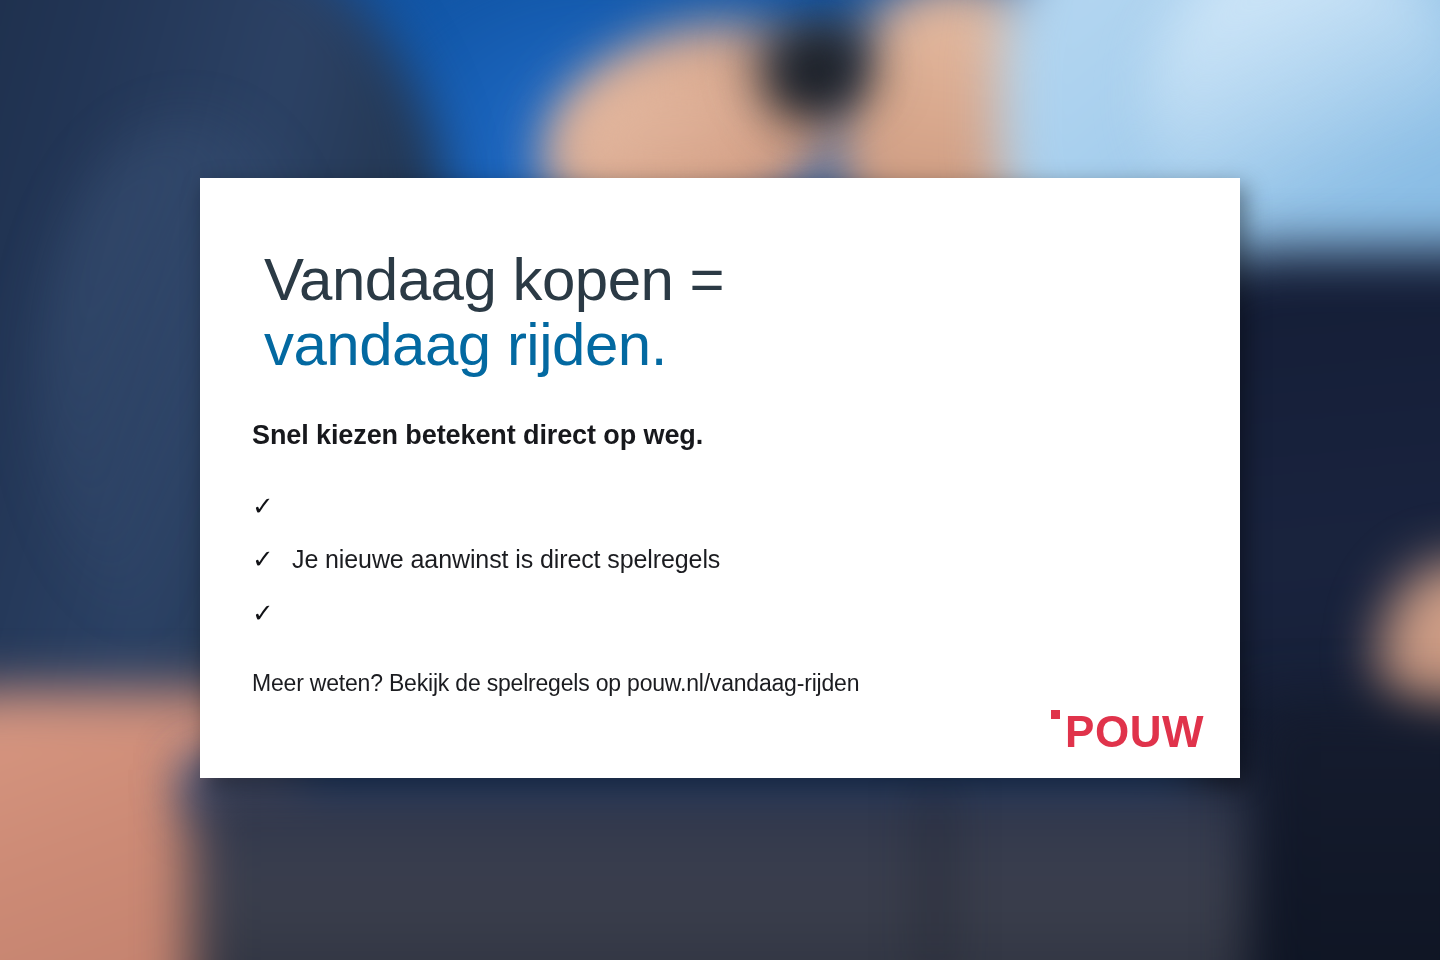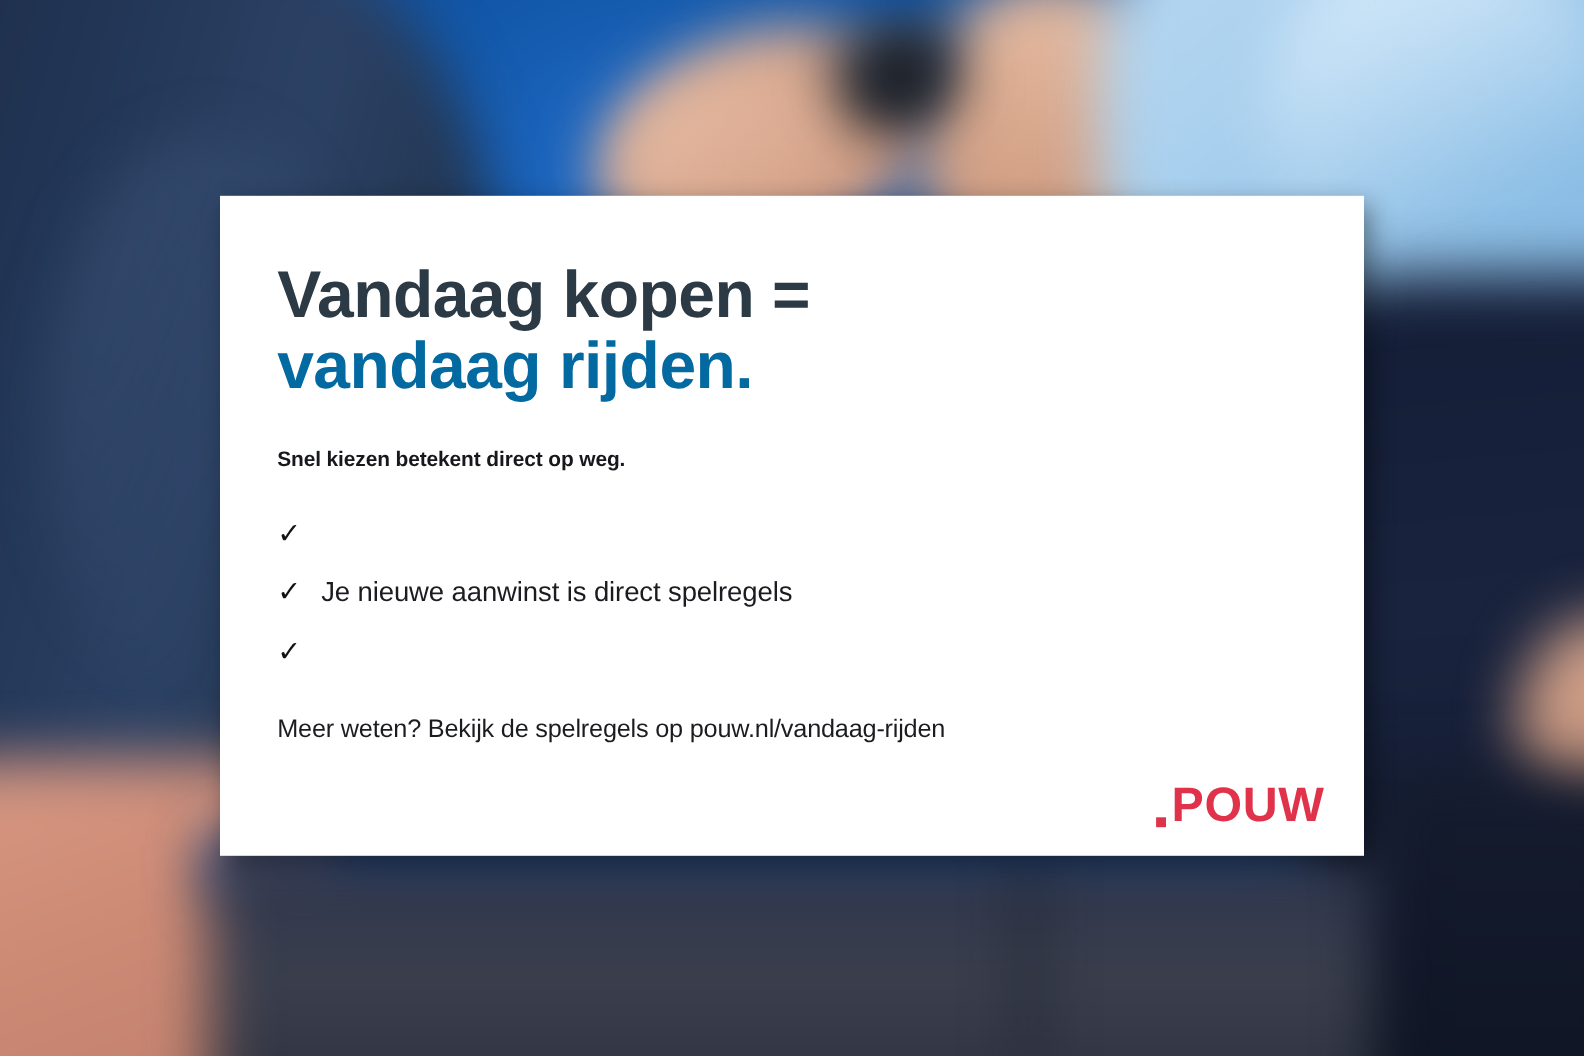--- a/index.html
+++ b/index.html
@@ -142,32 +142,32 @@
     top: 178px;
     width: 1040px;
     height: 600px;
     background: #ffffff;
     box-sizing: border-box;
     padding: 58px 56px 40px 52px;
     box-shadow: 6px 8px 22px rgba(0,0,0,0.42);
   }
 
   .headline {
-    margin: 0;
+    margin: 12px;
     font-size: 60px;
     line-height: 1.08;
-    font-weight: 700;
+    font-weight: 400;
     letter-spacing: -0.5px;
   }
   .headline .line1 { color: #2b3a45; display: block; }
   .headline .line2 { color: #0369a1; display: block; }
 
   .subhead {
     margin: 42px 0 0 0;
-    font-size: 19px;
+    font-size: 27px;
     font-weight: 700;
     color: #17181c;
     letter-spacing: -0.1px;
   }
 
   .benefits {
     list-style: none;
     margin: 42px 0 0 0;
     padding: 0;
   }
@@ -193,21 +193,21 @@
     font-size: 23px;
     color: #1b1c20;
     letter-spacing: -0.2px;
   }
 
   .logo {
     position: absolute;
     right: 36px;
     bottom: 24px;
     display: flex;
-    align-items: flex-end;
+    align-items: flex-start;
     color: #e0334b;
   }
   .logo-dot {
     width: 9px;
     height: 9px;
     background: #e0334b;
     margin-right: 5px;
     margin-bottom: 2px;
   }
   .logo-word {

